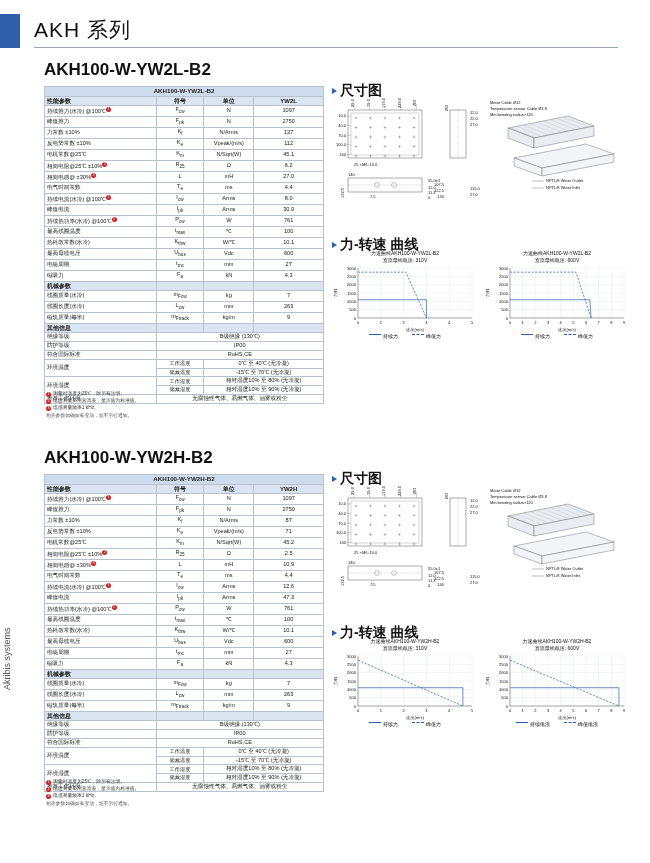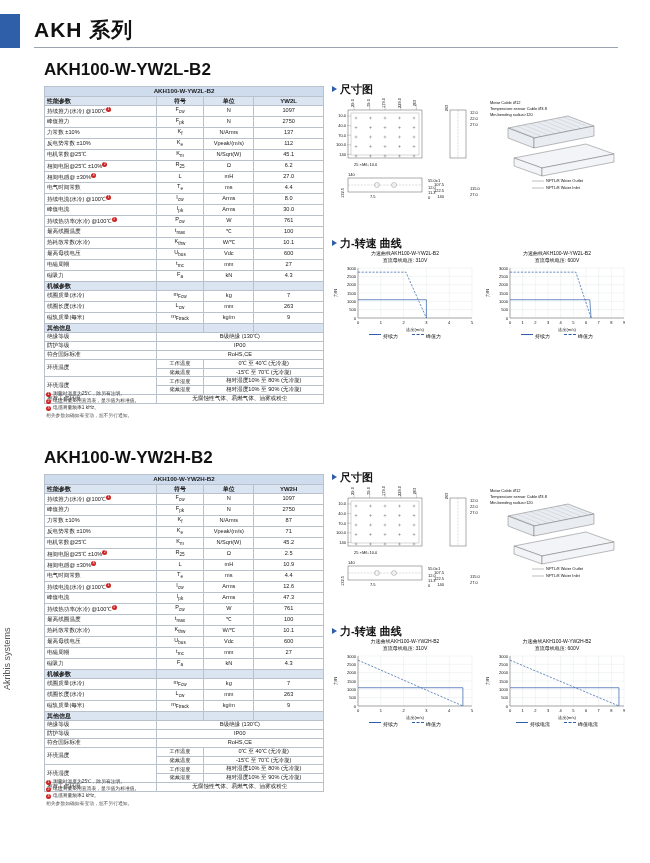--- a/index.html
+++ b/index.html
@@ -7,21 +7,21 @@
   body {
     width: 650px; height: 863px;
     background: #ffffff;
     font-family: "Liberation Sans", sans-serif;
     color: #1a1a1a;
     position: relative;
     overflow: hidden;
   }
   
   .page-head {
-    position: absolute; left: 0; top: 14px; width: 650px; height: 34px; font-weight: bold;
+    position: absolute; left: 0; top: 14px; width: 650px; height: 34px;
   }
   .head-bar {
     position: absolute; left: 0; top: 0; width: 20px; height: 34px;
     background: #2f5fa8;
   }
   .head-title {
     position: absolute; left: 34px; top: 2px;
     font-size: 21px; letter-spacing: 1px; color: #111;
   }
   .head-rule {
@@ -84,21 +84,21 @@
   .notes .n { display:block; }
   .notes .dot {
     display:inline-block; width:5px; height:5px; border-radius:50%;
     background:#c22; color:#fff; font-size:3.6px; line-height:5px;
     text-align:center; margin-right:2px;
   }
   .notes .plain { color:#555; }
 
   
   .sec-head {
-    position: absolute; font-size: 11px; font-weight: bold; color:#111;
+    position: absolute; font-size: 14px; font-weight: bold; color:#111;
   }
   .sec-head .tri {
     display:inline-block; width:0; height:0; margin-right:3px;
     border-left: 5px solid #2f5fa8;
     border-top: 3.2px solid transparent;
     border-bottom: 3.2px solid transparent;
     vertical-align: 1px;
   }
 
   .dim-wrap { position: absolute; left: 332px; width: 300px; }

